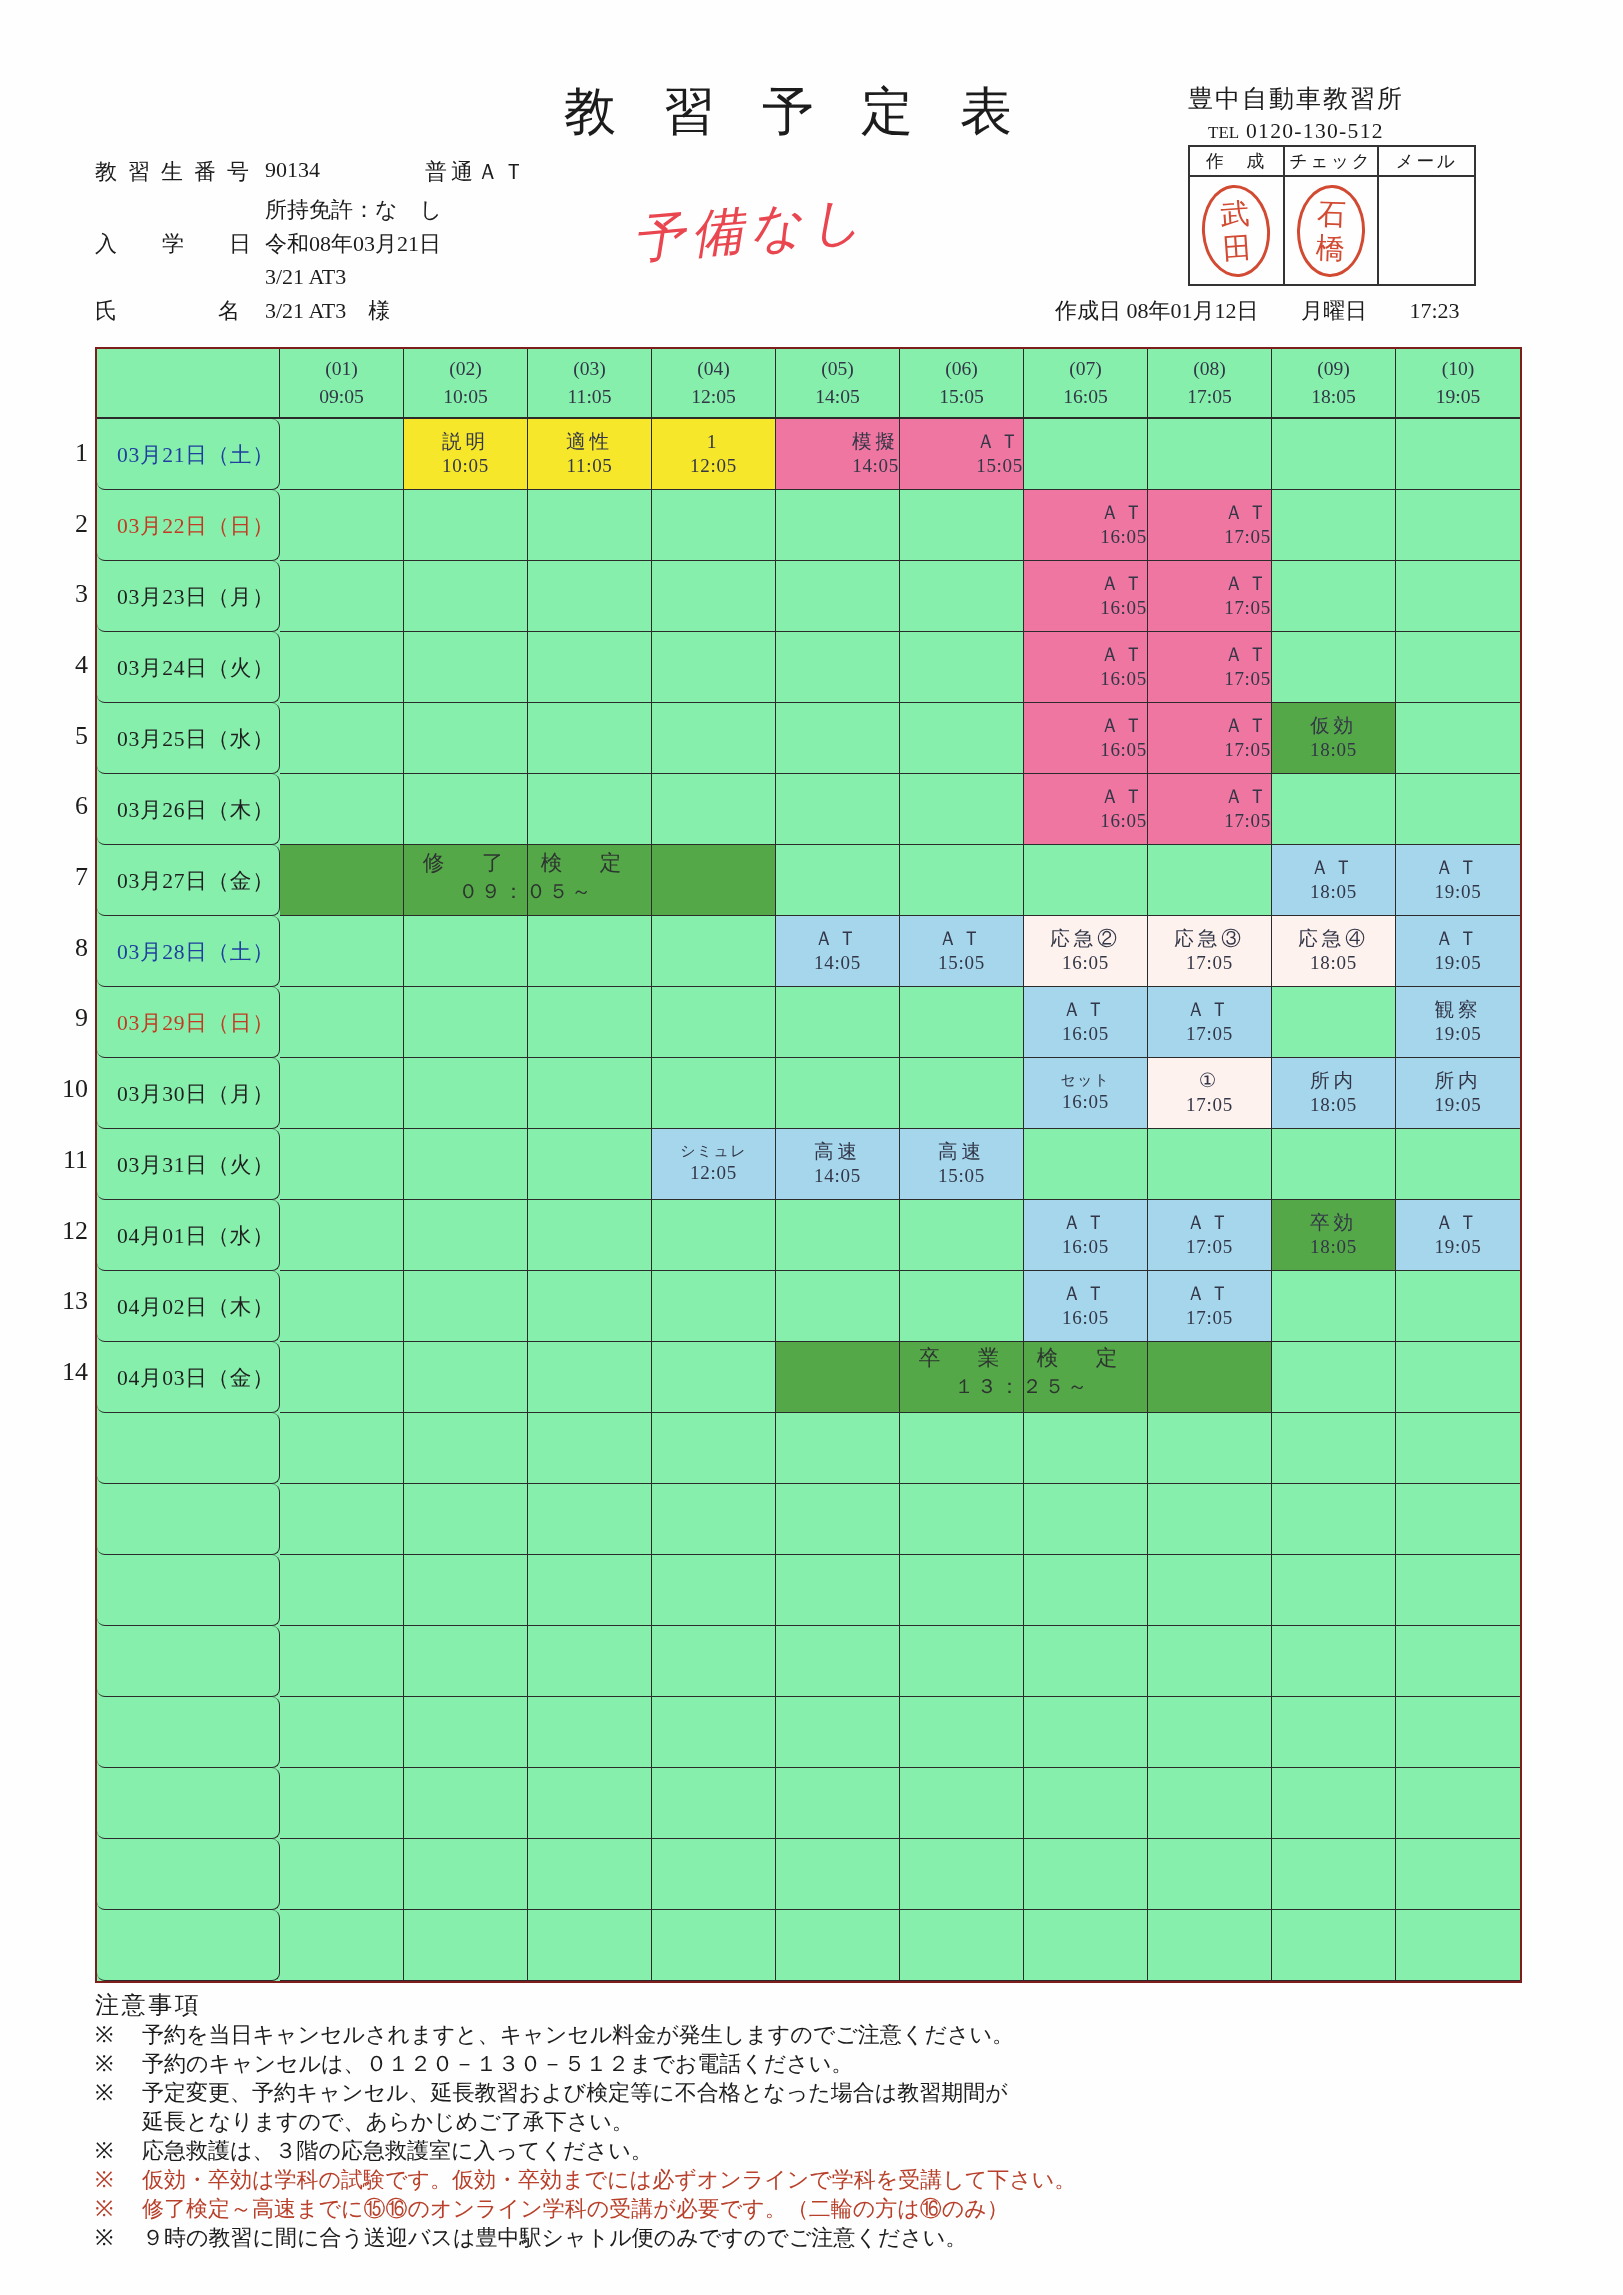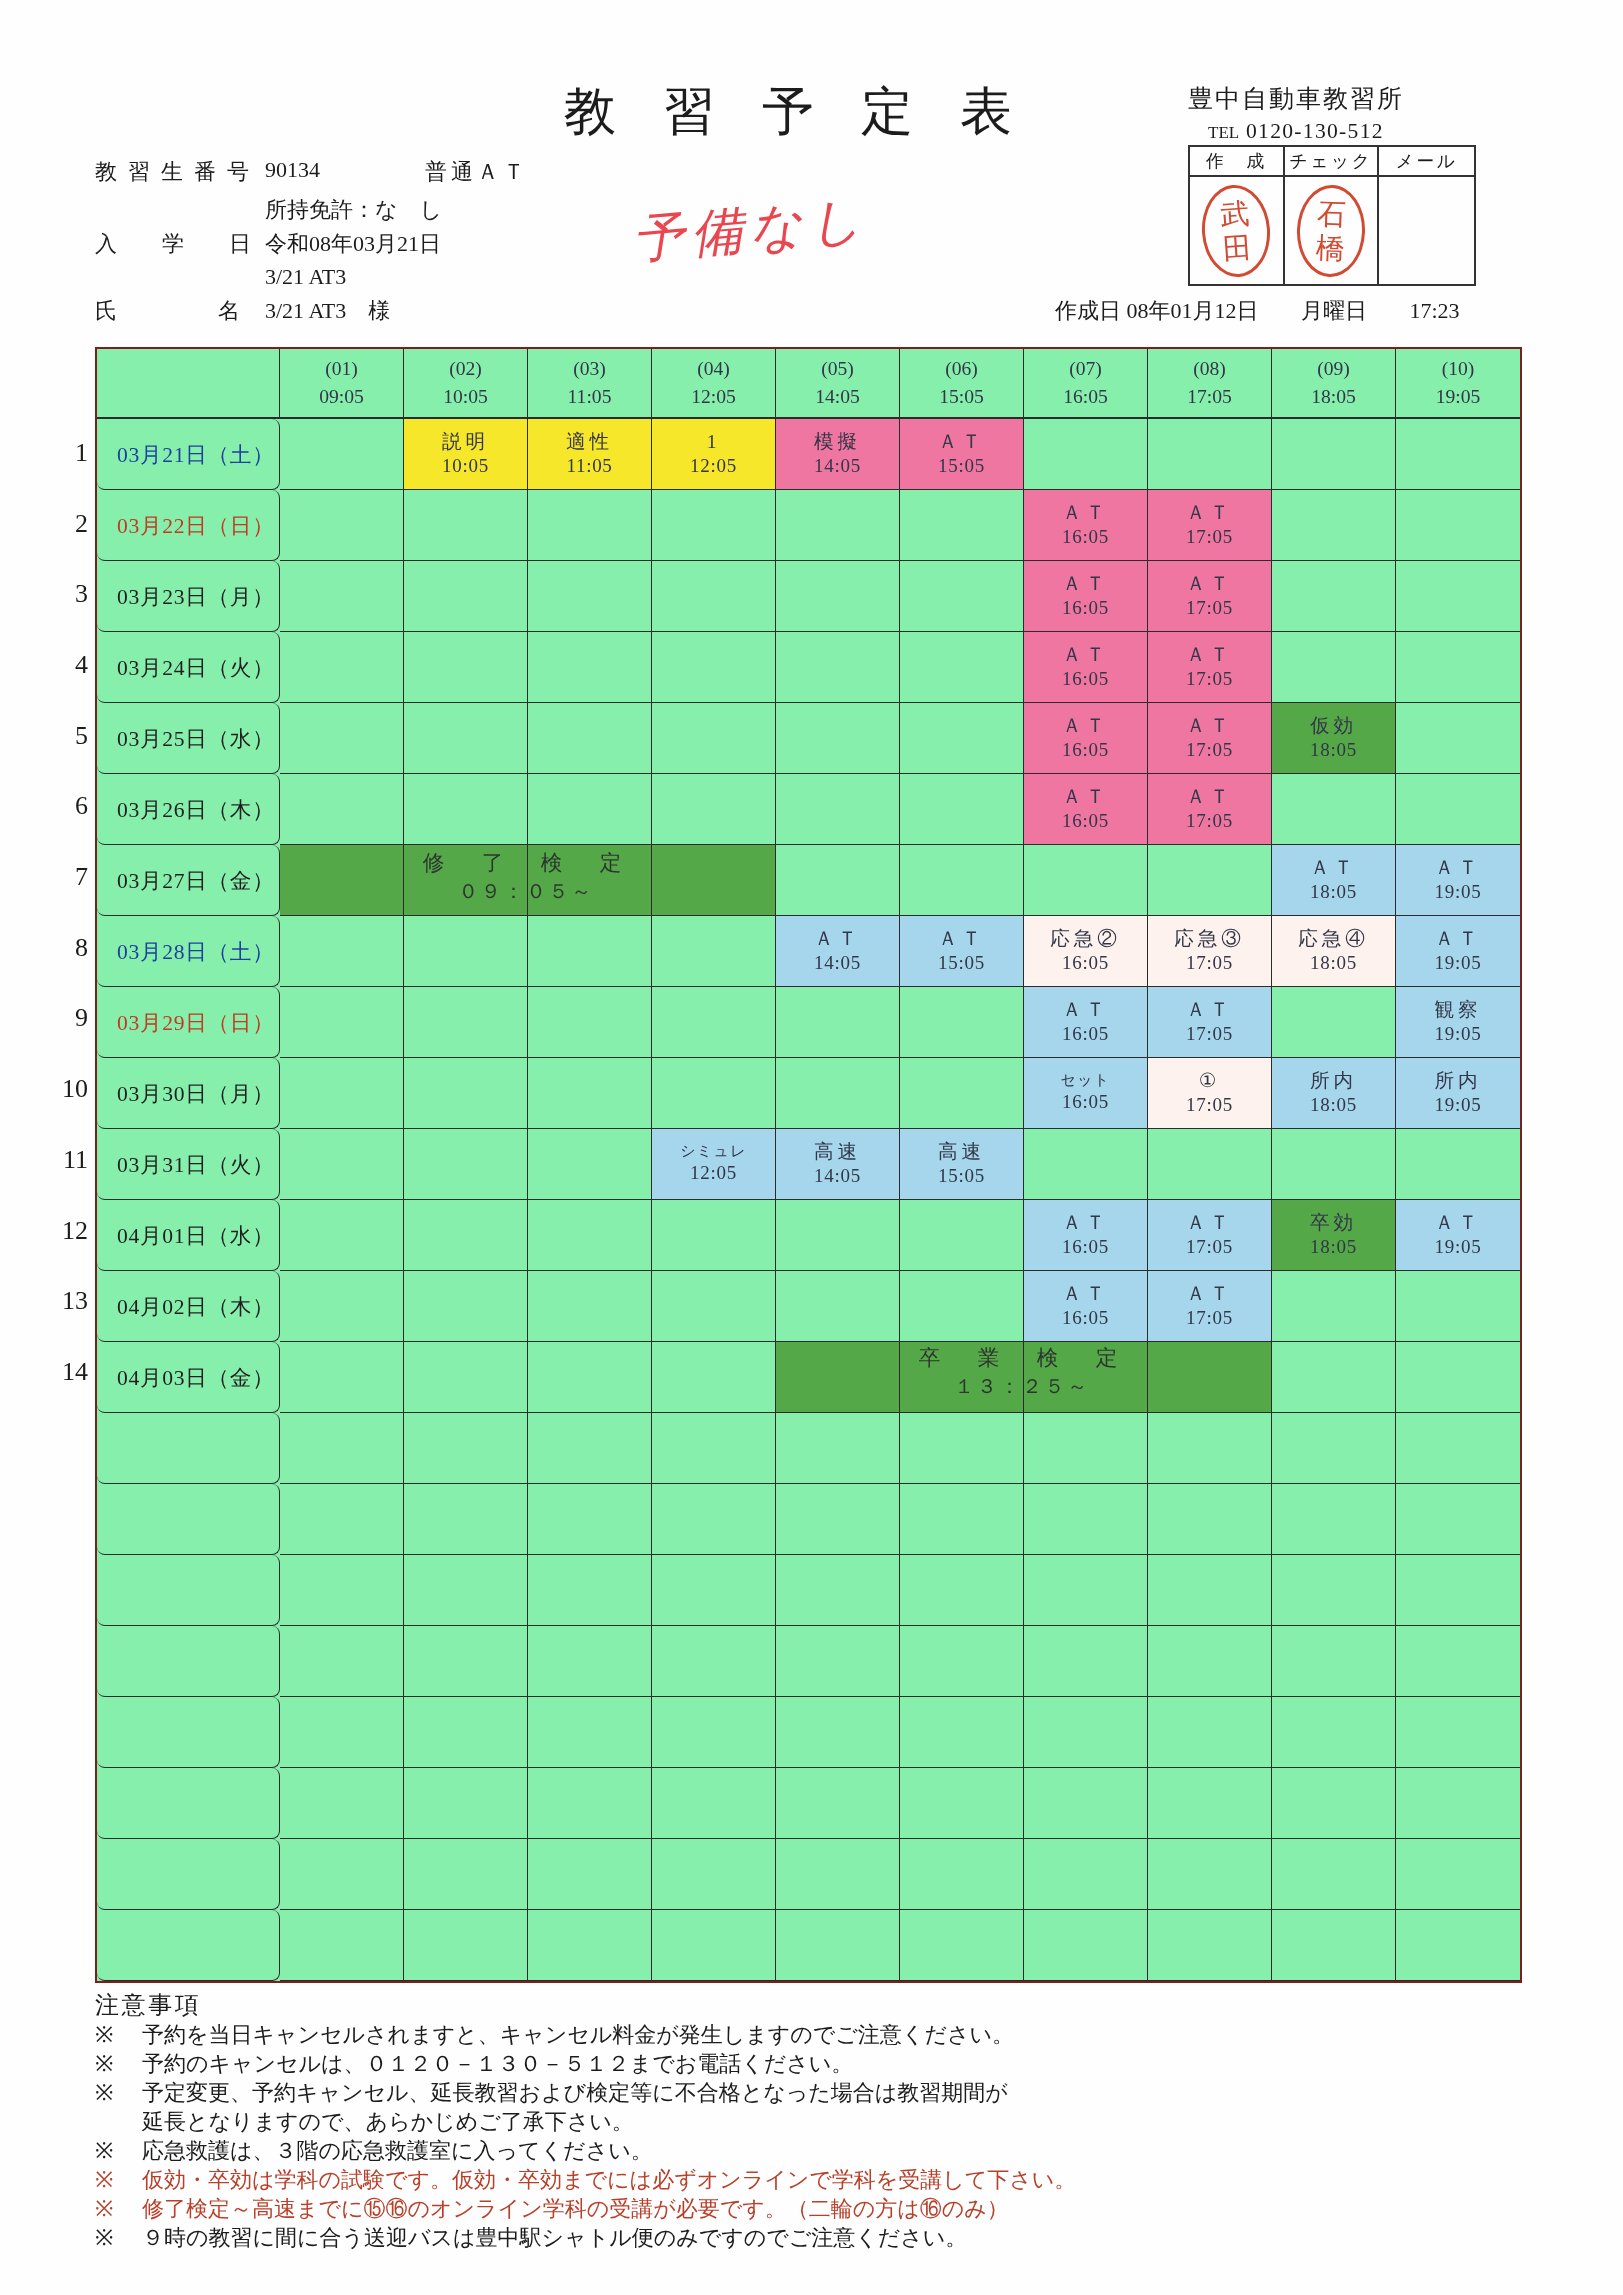--- a/index.html
+++ b/index.html
@@ -58,21 +58,21 @@
   .cell:nth-child(11n){border-right:none;}
   .hcell{font-size:19.6px;line-height:1.45;text-align:center;border-bottom:2px solid #2b2b2b;}
   .dcell{align-items:flex-start;justify-content:center;padding-left:20px;font-size:21.6px;
          letter-spacing:0.7px;color:#1f1f1f;border-radius:8px;}
   .dcell.sat{color:#1e3f9e;}
   .dcell.sun{color:#c23a22;}
   .cell .l1{font-size:19.6px;line-height:1.3;letter-spacing:3.9px;}
   .cell .l1.small{font-size:15px;letter-spacing:1.3px;}
   .cell .l2{font-size:19px;line-height:1.3;letter-spacing:0.7px;}
   .bg-yellow{background:#f7e72b;}
-  .bg-pink{background:#ee76a0;}
+  .bg-pink{background:#ee76a0;align-items:flex-end;}
   .bg-blue{background:#a5d6ec;}
   .bg-green{background:#55a848;}
   .bg-pale{background:#fdf2ee;}
 
   
   .rownum{position:absolute;width:34px;text-align:right;font-size:26px;color:#1c1c1c;
           display:flex;align-items:center;justify-content:flex-end;height:71px;left:54px;}
 
   
   .merge{position:absolute;display:flex;flex-direction:column;align-items:center;

